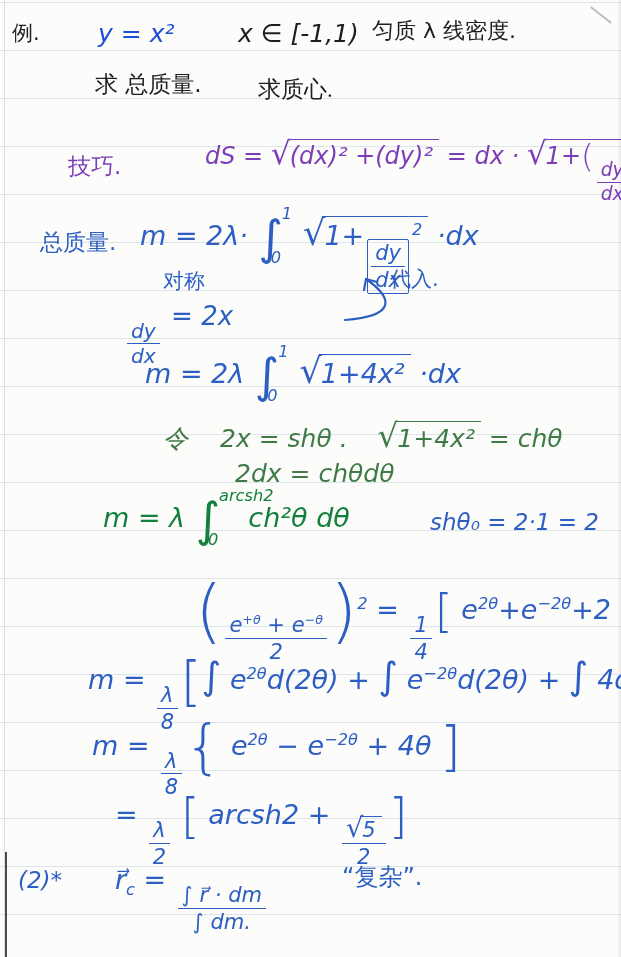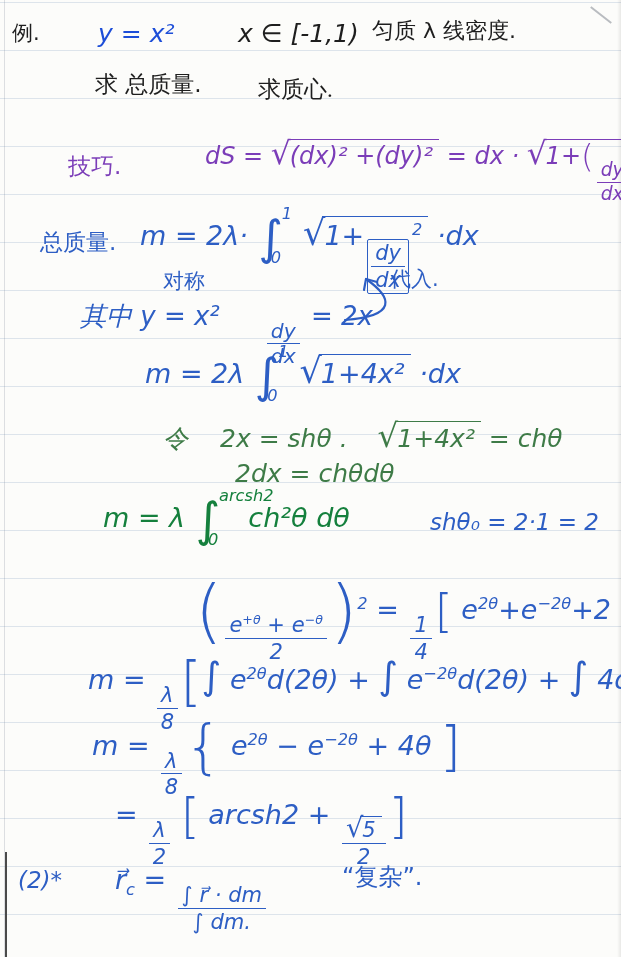--- a/index.html
+++ b/index.html
@@ -63,21 +63,21 @@
               <span class="num"><span>dy</span></span>
               <span class="den"><span>dx</span></span>
             </span></span></span></div>
       <div class="line" style="left: 40px; top: 228px; font-size: 23px; color: rgb(45, 94, 196);"><span>总质量.</span></div>
       <div class="line it" style="left: 140px; top: 214px; font-size: 27px; color: rgb(45, 94, 196);"><span>m = 2λ· </span><span class="int"><span class="g">∫</span><span class="hi">1</span><span class="lo">0</span></span><span style="display: inline-block; width: 8px;"></span><span class="sqrt"><span class="rad">√</span><span class="bar"><span>1+</span><span class="frac boxed">
               <span class="num"><span>dy</span></span>
               <span class="den"><span>dx</span></span>
             </span><sup>2</sup></span></span><span> ·dx</span></div>
       <div class="line" style="left: 163px; top: 268px; font-size: 21px; color: rgb(45, 94, 196);"><span>对称</span></div>
       <div class="line" style="left: 374px; top: 266px; font-size: 21px; color: rgb(45, 94, 196); margin-left: 16px;"><span>代入.</span></div>
-      <div class="line it" style="left: 80px; top: 300px; font-size: 26px; color: rgb(45, 94, 196);"><span>其中  y = x²</span><span style="display: inline-block; width: 44px;"></span><span class="frac">
+      <div class="line it" style="left: 80px; top: 300px; font-size: 26px; color: rgb(45, 94, 196);"><span style="display: inline-block; width: 44px;"></span><span class="frac">
           <span class="num"><span>dy</span></span>
           <span class="den"><span>dx</span></span>
         </span><span> = 2x </span></div>
       <div class="line it" style="left: 145px; top: 352px; font-size: 27px; color: rgb(45, 94, 196);"><span>m = 2λ </span><span class="int"><span class="g">∫</span><span class="hi">1</span><span class="lo">0</span></span><span style="display: inline-block; width: 8px;"></span><span class="sqrt"><span class="rad">√</span><span class="bar"><span>1+4x²</span></span></span><span> ·dx</span></div>
       <div class="line it" style="left: 163px; top: 420px; font-size: 25px; color: rgb(62, 123, 71);"><span>令</span><span style="display: inline-block; width: 32px;"></span><span>2x = shθ .</span><span style="display: inline-block; width: 30px;"></span><span class="sqrt"><span class="rad">√</span><span class="bar"><span>1+4x²</span></span></span><span> = chθ</span></div>
       <div class="line it" style="left: 235px; top: 458px; font-size: 25px; color: rgb(62, 123, 71);"><span>2dx = chθdθ</span></div>
       <div class="line it" style="left: 103px; top: 496px; font-size: 27px; color: #15803d;"><span>m =  λ </span><span class="int"><span class="g">∫</span><span class="hi">arcsh2</span><span class="lo">0</span></span><span style="display: inline-block; width: 16px;"></span><span>ch²θ dθ</span></div>
       <div class="line it" style="left: 430px; top: 508px; font-size: 23px; color: rgb(45, 94, 196);"><span>shθ₀ = 2·1 = 2</span></div>
       <div class="line it" style="left: 195px; top: 582px; font-size: 27px; color: rgb(45, 94, 196);"><span class="big" style="font-size: 2.6em;">(</span><span class="frac">
           <span class="num"><span>e</span><sup>+θ</sup><span> + e</span><sup>−θ</sup></span>

